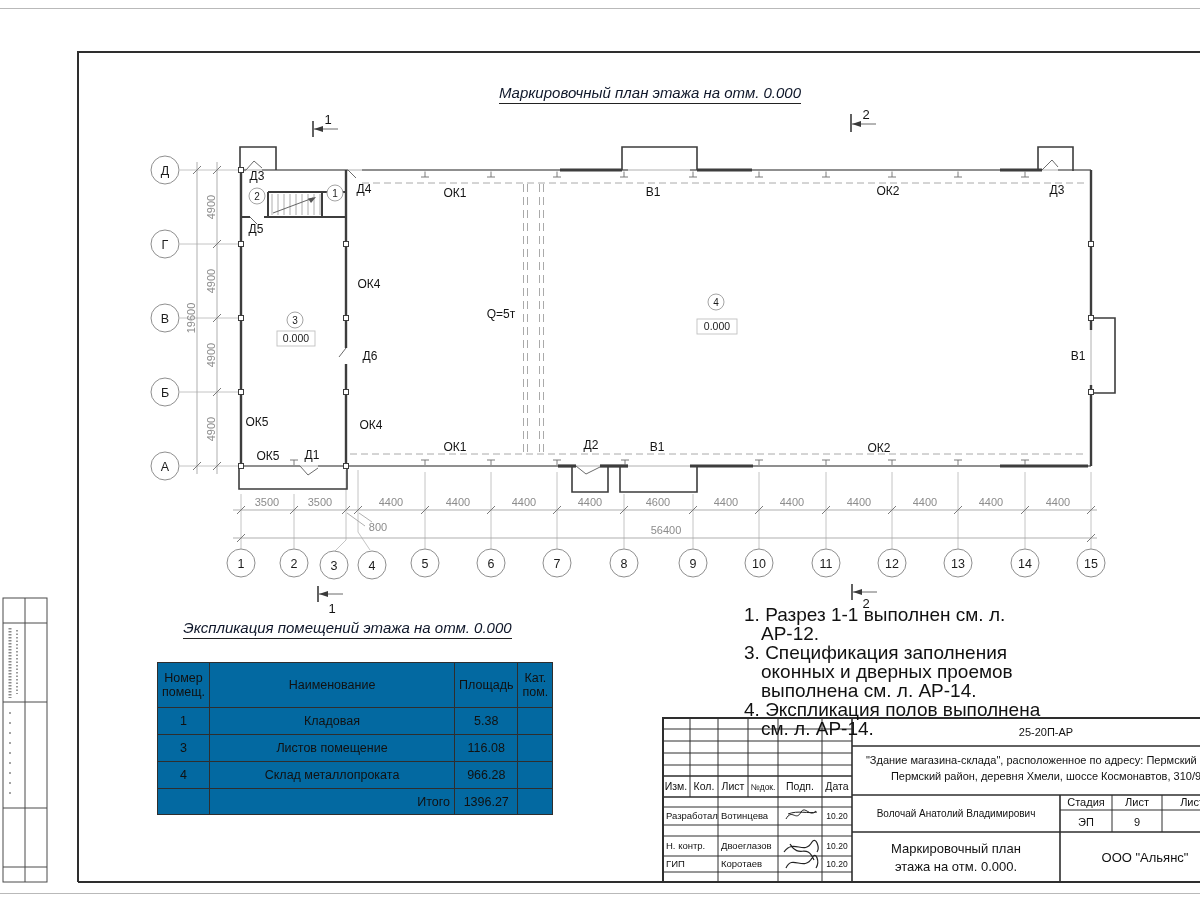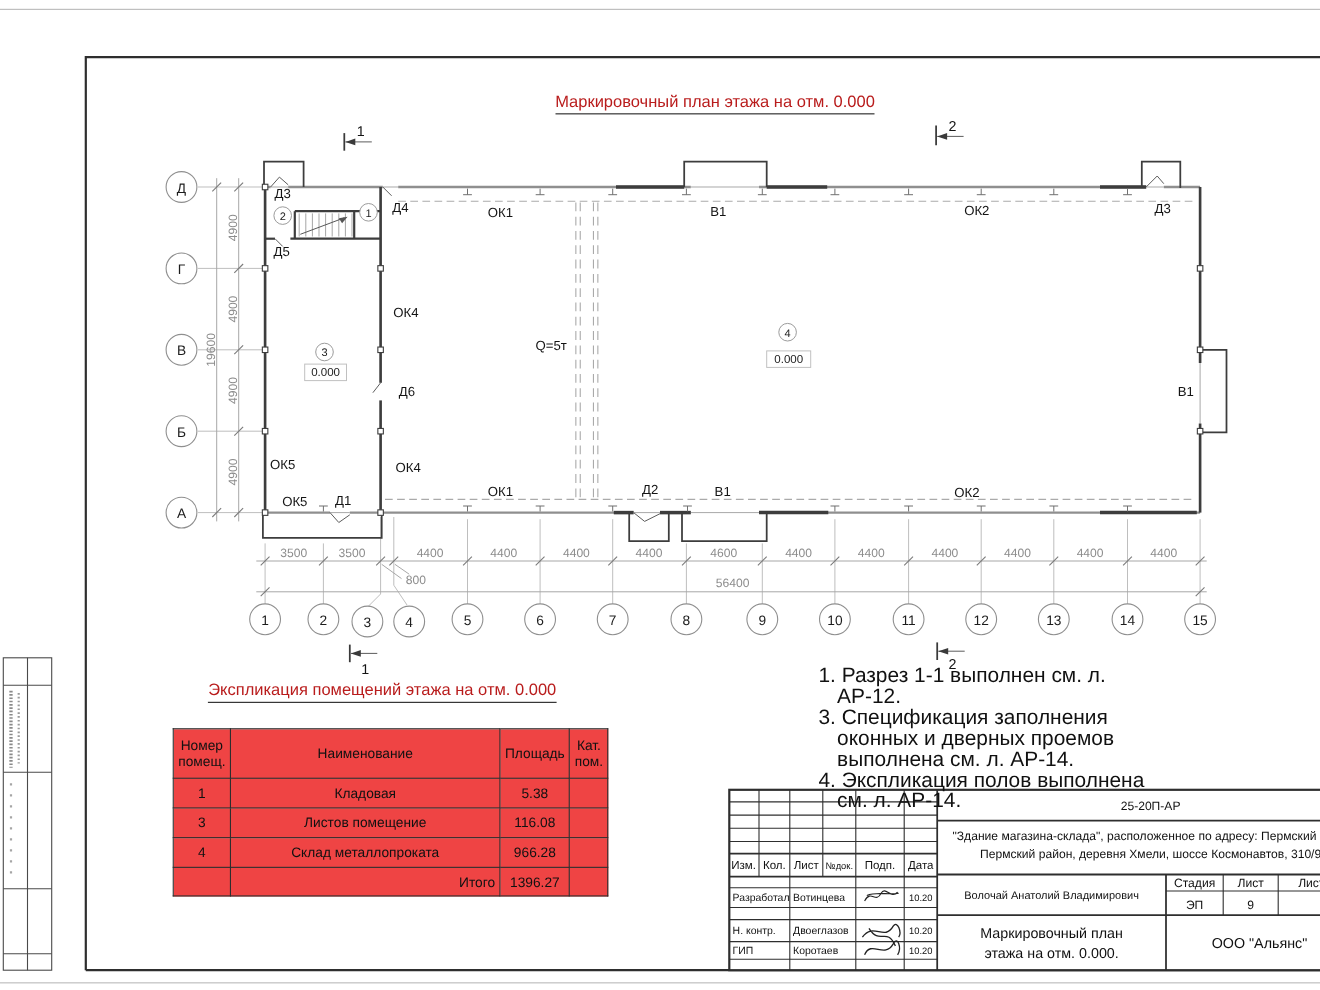--- a/index.html
+++ b/index.html
@@ -2,26 +2,26 @@
 <html><head>
 <meta charset="utf-8">
 <style>
   html,body{margin:0;padding:0;}
   body{width:1200px;height:900px;overflow:hidden;background:#ffffff;
        font-family:"Liberation Sans",sans-serif;color:#111;position:relative;}
   .abs{position:absolute;}
   
   .paper-edge{position:absolute;left:0;width:1200px;height:1px;background:#b9b9b9;}
   
-  .h-title{position:absolute;text-align:center;font-size:15px;color:#b91c1c;}
+  .h-title{position:absolute;text-align:center;font-style:italic;font-size:15px;color:#0f172a;}
   .h-title span{display:inline-block;border-bottom:1.2px solid #222;padding-bottom:2px;}
   
   .expl{position:absolute;left:157px;top:662px;border-collapse:collapse;table-layout:fixed;}
   .expl td,.expl th{border:1.4px solid #2e2e2e;font-weight:normal;font-size:12.5px;
-                    padding:0 4px;color:#111;background:#ef4444;}
+                    padding:0 4px;color:#111;background:#0369a1;}
   .expl th{text-align:center;}
   .c1{width:43px}.c2{width:245px}.c3{width:62px}.c4{width:31px}
   .rowh{height:27px}.rowhd{height:45px}.rowt{height:26px}
   .num-cell{text-align:center}.name-cell{text-align:center;padding-left:6px}
   .area-cell{text-align:center}.total-cell{text-align:right;padding-right:5px}
   
   .notes{position:absolute;left:744px;top:605px;width:320px;font-size:19px;line-height:19px;color:#111;}
   .note{padding-left:17px;text-indent:-17px;}
   
   svg text{font-family:"Liberation Sans",sans-serif;}

